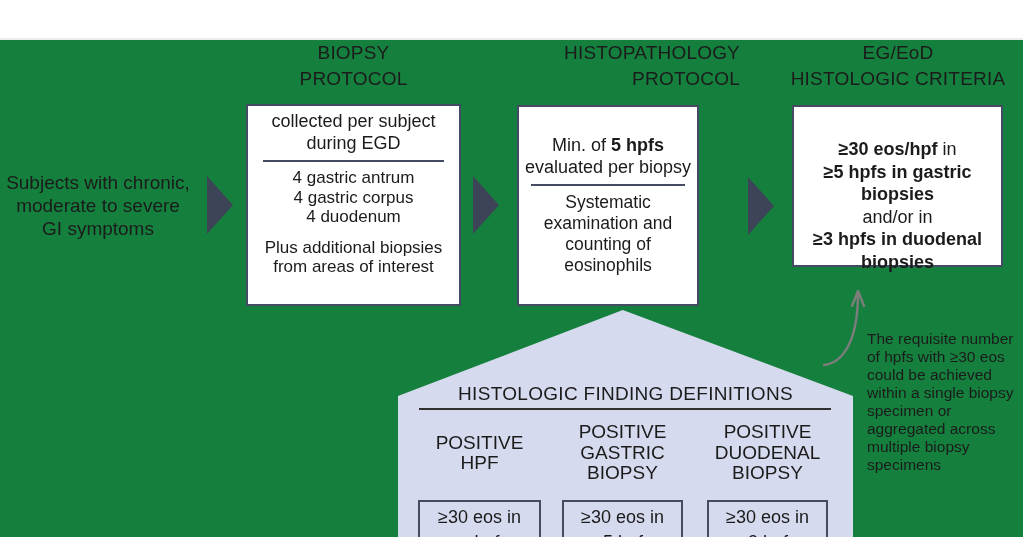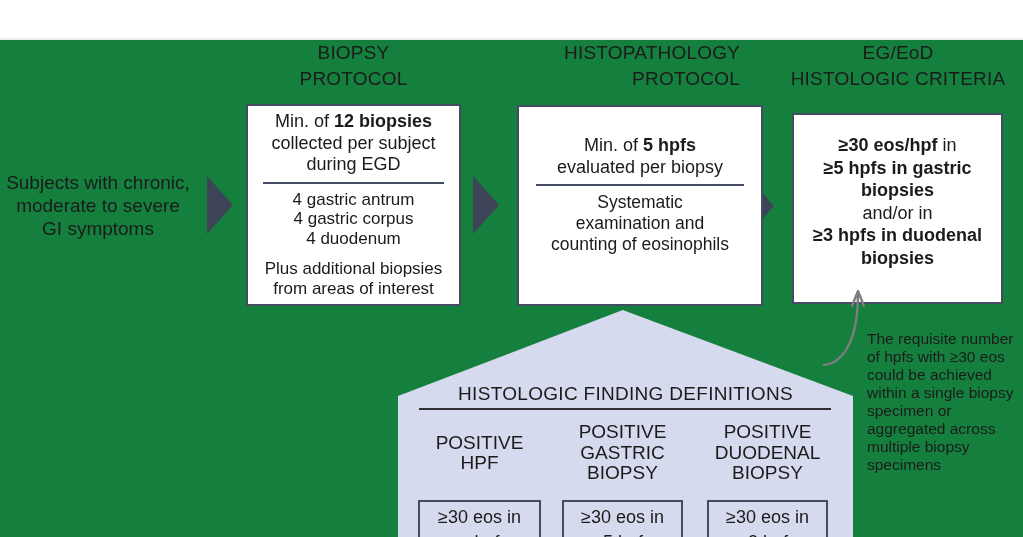--- a/index.html
+++ b/index.html
@@ -33,22 +33,22 @@
   .a1 { left:207px; top:138px; }
   .a2 { left:473px; top:138px; }
   .a3 { left:748px; top:139px; }
 
   .pbox {
     position:absolute; background:#fff;
     border:2px solid var(--box-border);
     text-align:center;
   }
   .b1 { left:246px; top:66px;  width:215px; height:202px; padding-top:5px;  font-size:18px; line-height:21.5px; }
-  .b2 { left:517px; top:67px;  width:246px; height:201px; padding-top:28px; font-size:18px; line-height:21.5px; }
-  .b3 { left:792px; top:75px;  width:211px; height:191px; padding-top:19px; font-size:18px; line-height:22.5px; }
+  .b2 { left:517px; top:67px;  width:182px; height:201px; padding-top:28px; font-size:18px; line-height:21.5px; }
+  .b3 { left:792px; top:67px;  width:211px; height:162px; padding-top:31px; font-size:18px; line-height:22.5px; }
   .divider { height:2px; background:var(--box-border); width:86%; margin:6px auto 6px auto; }
   .sub    { font-size:17px;   line-height:19.5px; }
   .sub2   { font-size:17px;   line-height:19.5px; margin-top:11px; }
   .method { font-size:17.5px; line-height:21px;   margin-top:2px; }
   strong  { font-weight:bold; }
 
   .house {
     position:absolute; left:398px; top:272px; width:455px; height:259px;
     background:var(--panel-fill);
     clip-path:polygon(49.4% 0, 100% 33.2%, 100% 100%, 0 100%, 0 33.2%);
@@ -93,21 +93,20 @@
 
   <div class="intro pre">Subjects with chronic,
 moderate to severe
 GI symptoms</div>
 
   <div class="tri a1"></div>
   <div class="tri a2"></div>
   <div class="tri a3"></div>
 
   <div class="pbox b1">
-    <div><span>Min. of </span><strong>12 biopsies</strong></div>
     <div class="pre">collected per subject
 during EGD</div>
     <div class="divider"></div>
     <div class="sub pre">4 gastric antrum
 4 gastric corpus
 4 duodenum</div>
     <div class="sub2 pre">Plus additional biopsies
 from areas of interest</div>
   </div>
 

